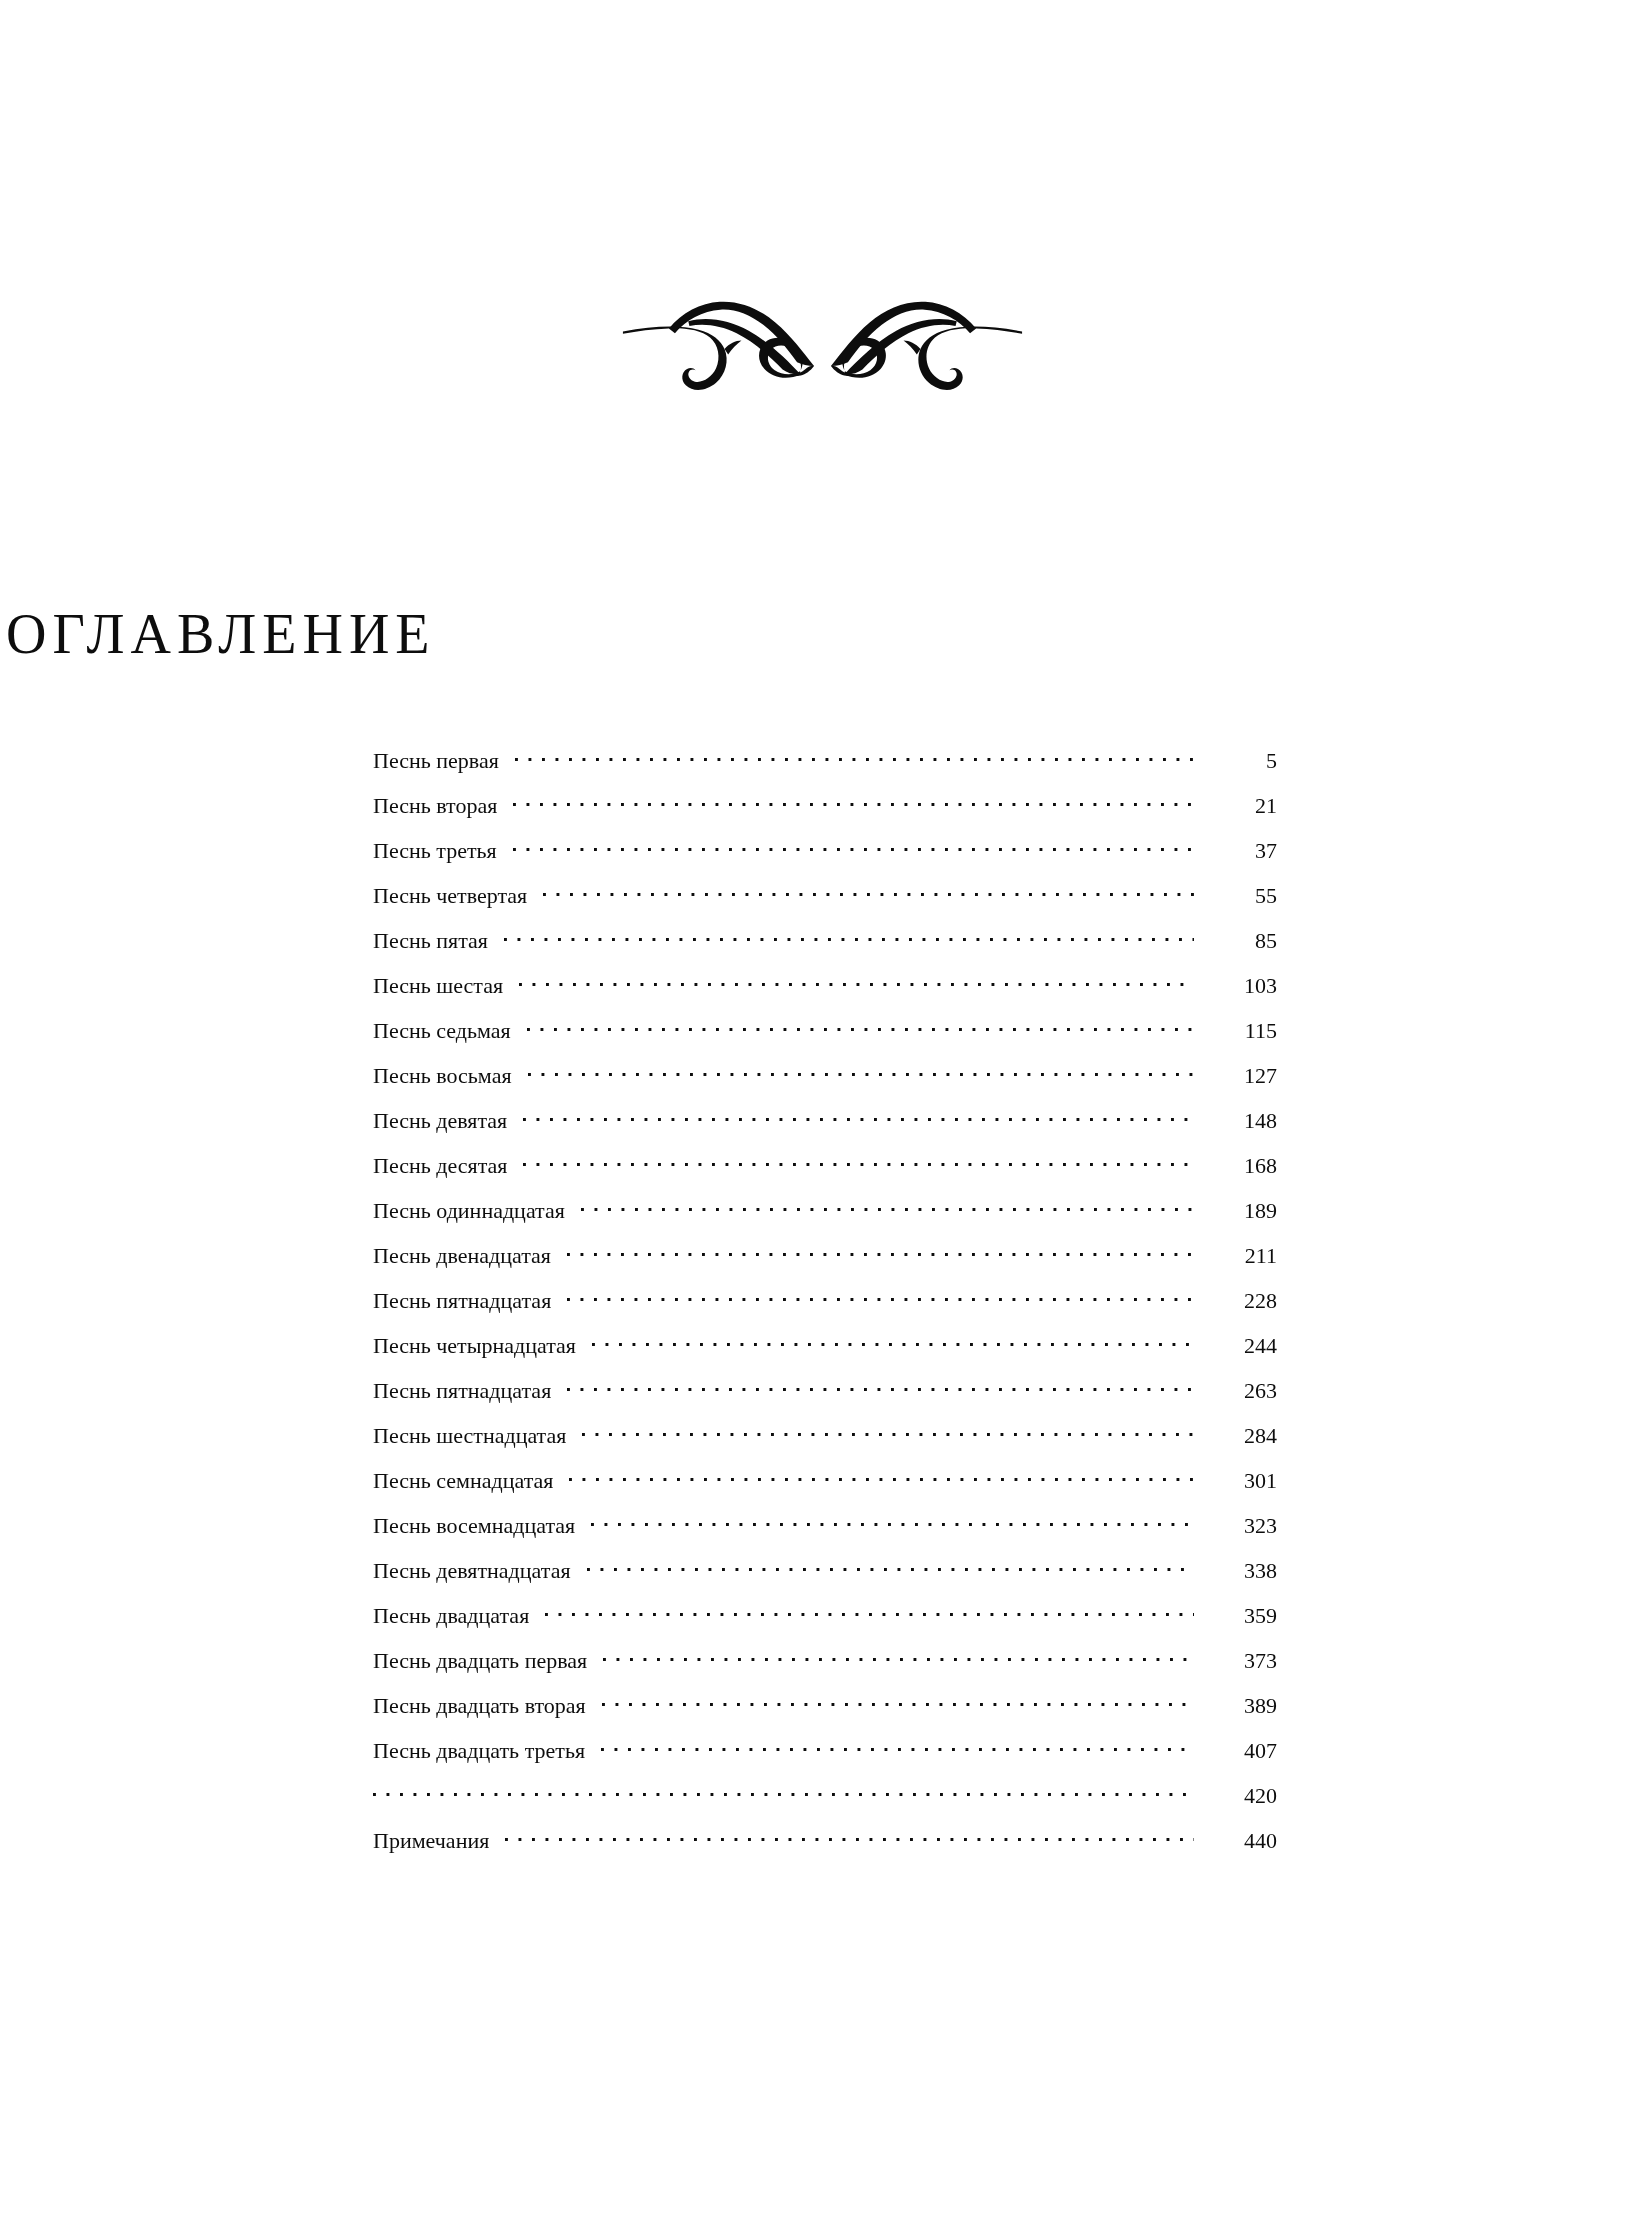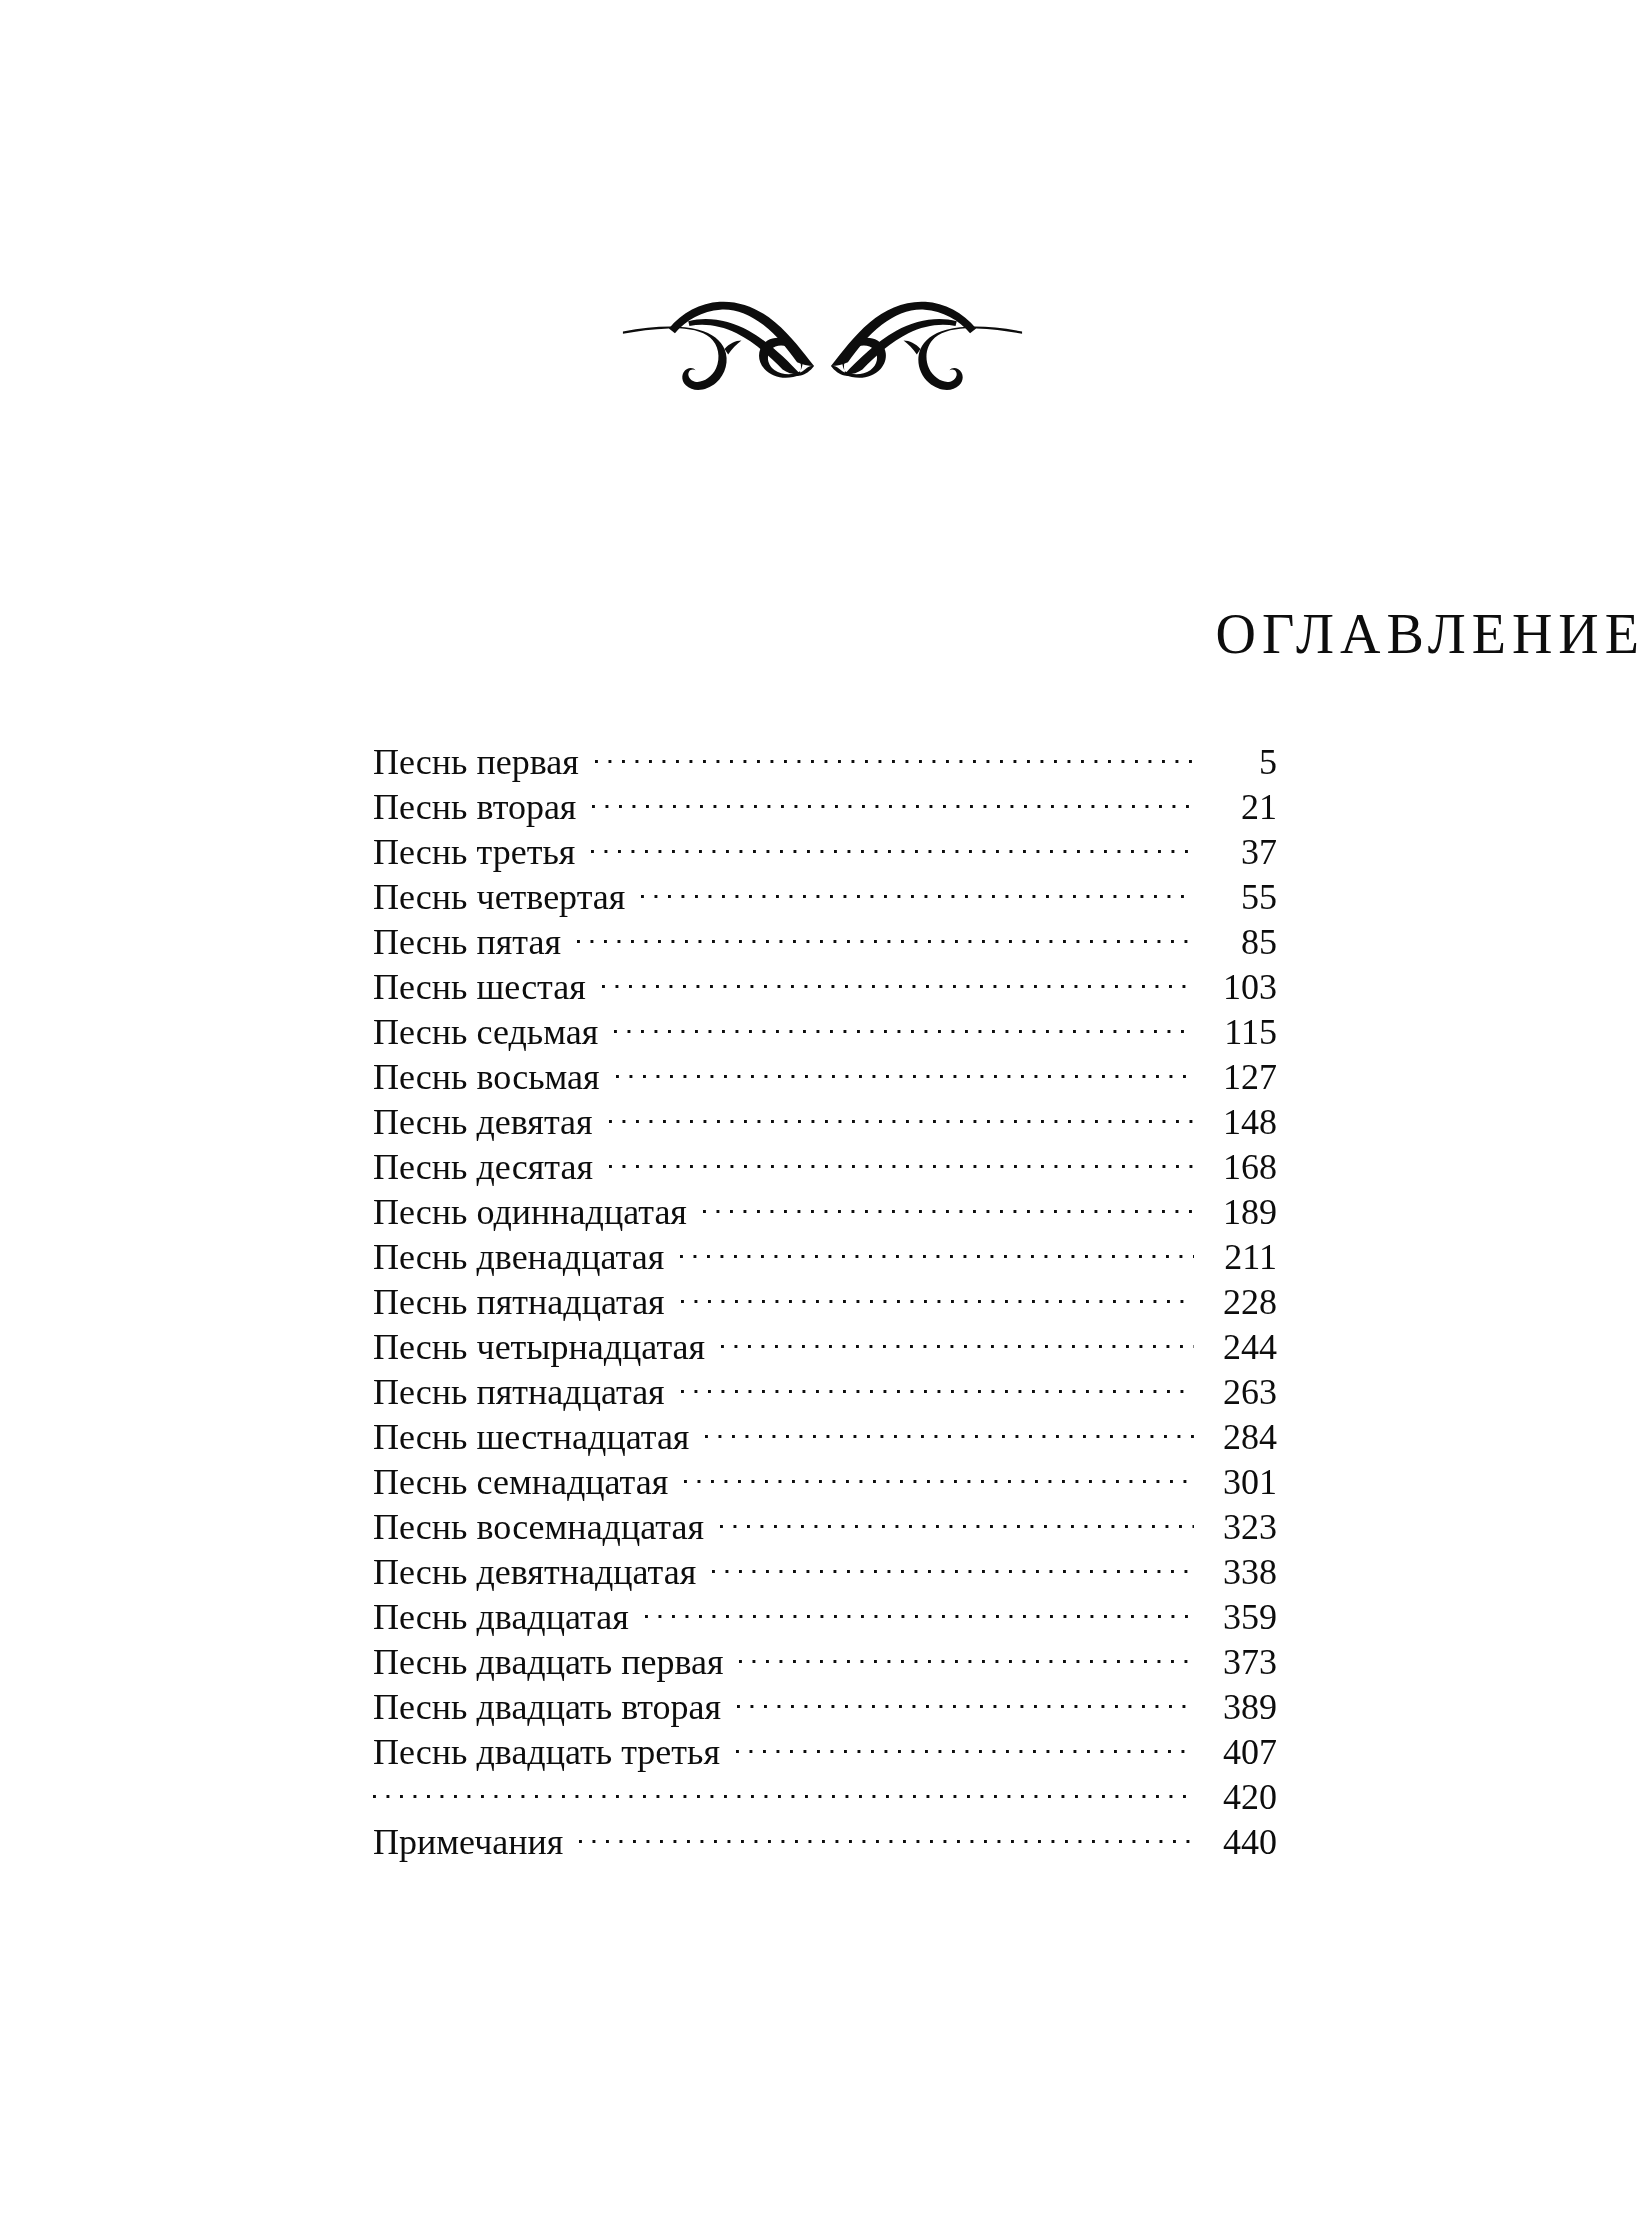--- a/index.html
+++ b/index.html
@@ -34,21 +34,21 @@
     height: 127px;
     display: block;
   }
 
   
   .toc-title {
     position: absolute;
     left: 0;
     top: 567px;
     width: 1645px;
-    text-align: right;
+    text-align: left;
     font-size: 56px;
     line-height: 1.05;
     font-weight: 400;
     letter-spacing: 6px;
     text-indent: 6px;
     color: #0d0d0d;
     white-space: nowrap;
   }
 
   
@@ -57,21 +57,21 @@
     left: 373px;
     top: 738px;
     width: 904px;
   }
 
   .toc-row {
     display: flex;
     align-items: baseline;
     width: 100%;
     height: 45px;
-    font-size: 36px;
+    font-size: 22px;
     line-height: 45px;
     color: #0d0d0d;
     justify-content: space-between;
   }
 
   .toc-label {
     white-space: nowrap;
     flex: 0 0 auto;
     padding-right: 16px;
   }

